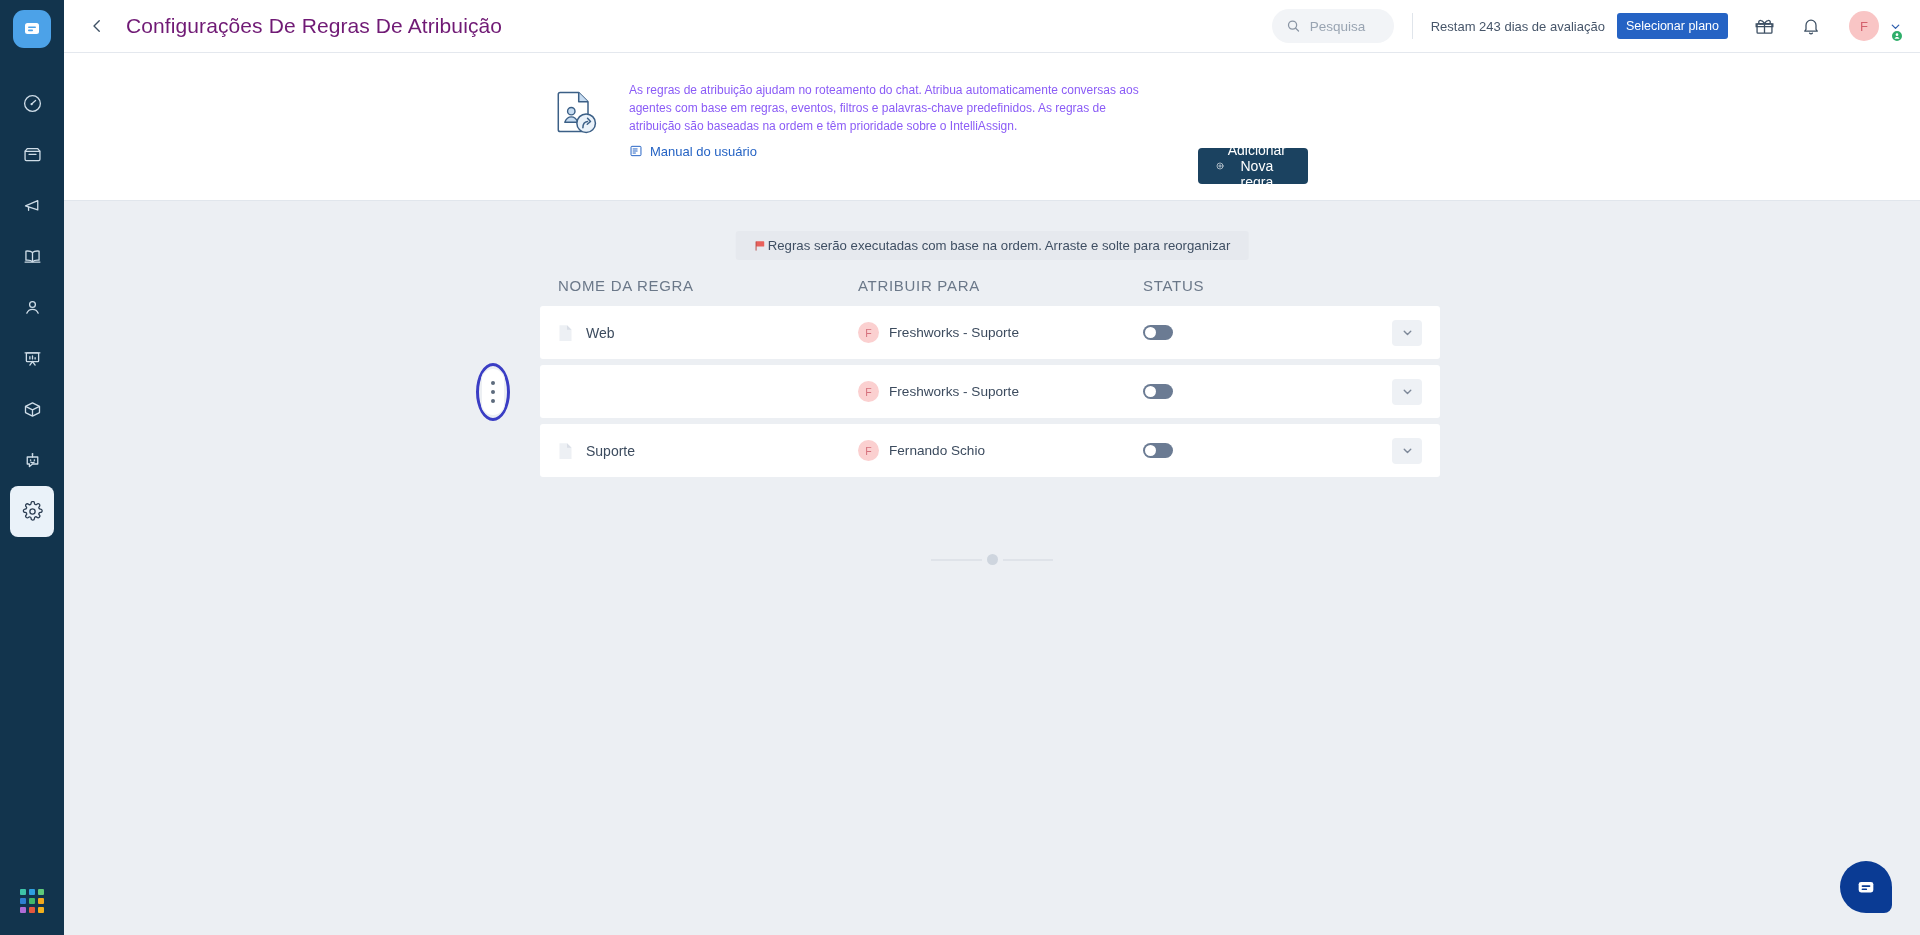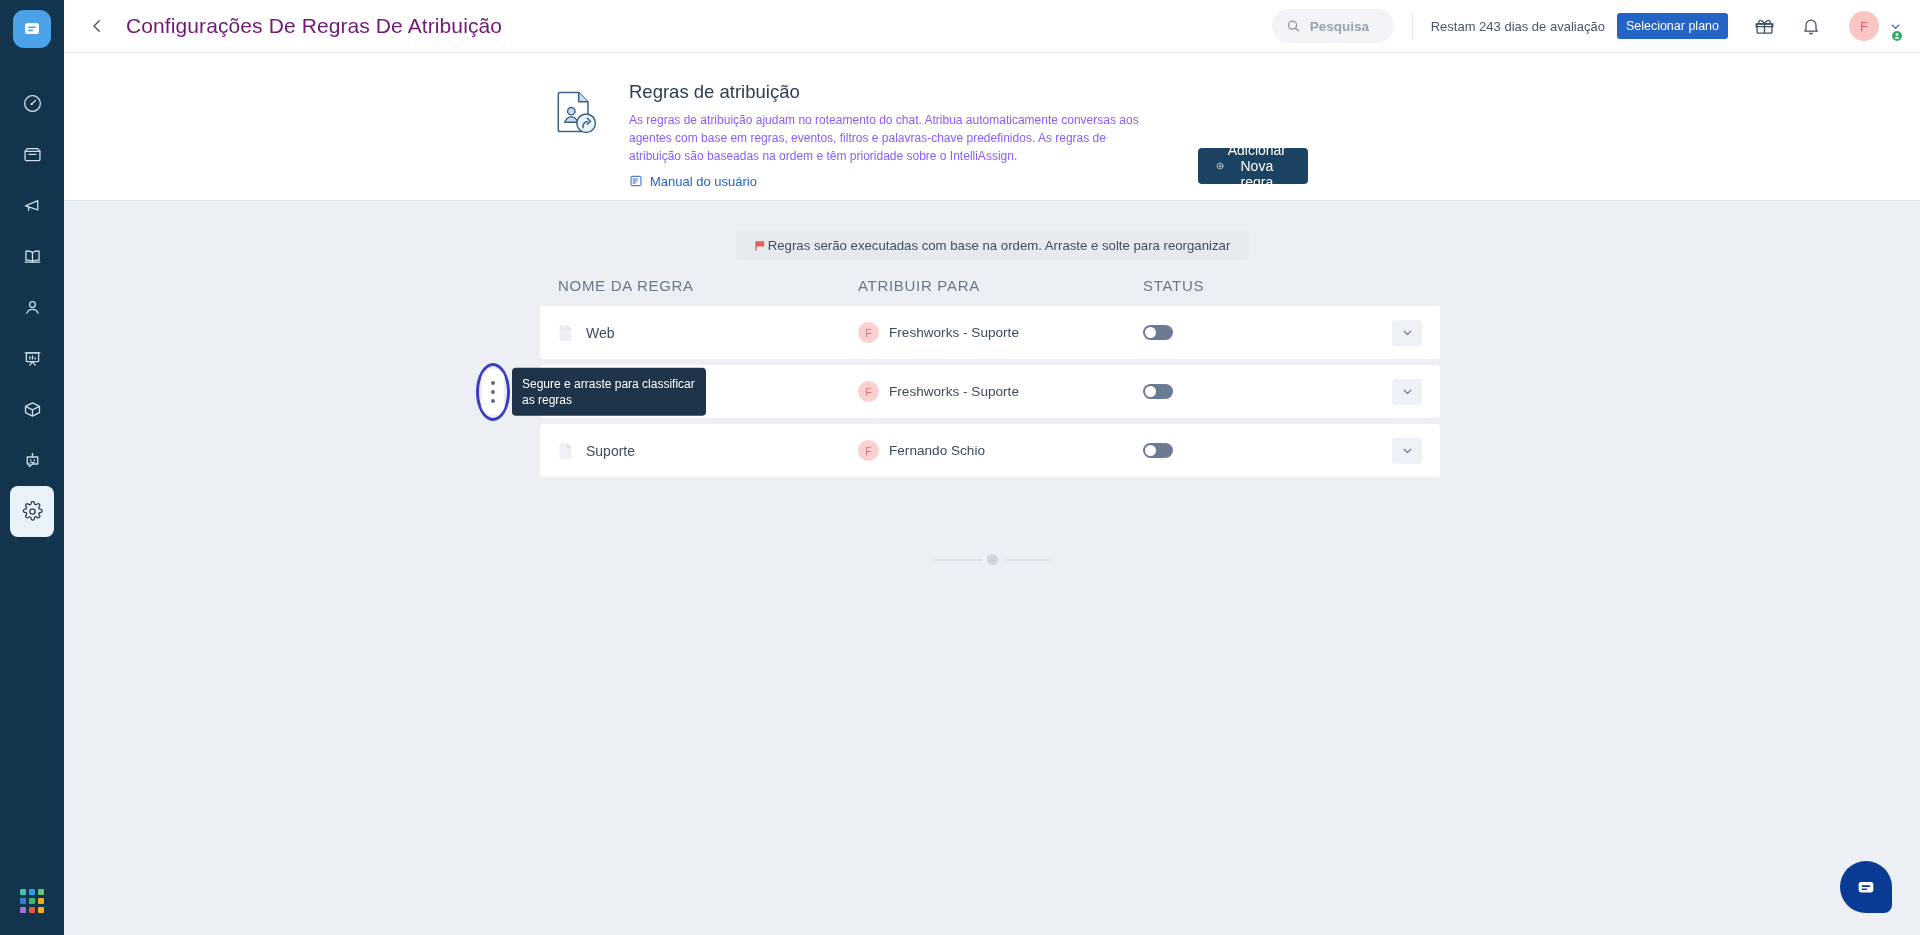--- a/index.html
+++ b/index.html
@@ -54,21 +54,20 @@
   }
   .search-box {
     width: 120px; height: 34px; background: #f2f4f7; border-radius: 17px;
     display: flex; align-items: center; padding: 0 14px; cursor: text;
     min-width: 122px;
   }
   .search-box input {
     border: none; outline: none; background: transparent;
     font-size: 13.5px; color: #000000; margin-left: 9px; width: 70px;
     font-family: "Liberation Sans", sans-serif;
-    font-weight: bold;
   }
   .search-box input::placeholder { color: #99a4b2; }
   .tb-div { width: 1px; height: 26px; background: #e0e5eb; margin: 0 18px; }
   .trial-text { font-size: 13px; color: #47566a; white-space: nowrap; }
   .plan-btn {
     margin-left: 12px; background: #2563c4; color: #fff; border: none;
     font-size: 12.5px; padding: 6px 9px; border-radius: 3px; cursor: pointer;
     font-family: "Liberation Sans", sans-serif; white-space: nowrap;
   }
   .tb-icon { margin-left: 26px; cursor: pointer; display: flex; align-items: center; }
@@ -330,21 +329,20 @@
       <svg width="52" height="52" viewBox="0 0 56 56" fill="none">
         <path d="M12 6h20l10 10v30a2 2 0 0 1-2 2H12a2 2 0 0 1-2-2V8a2 2 0 0 1 2-2z" fill="#fff" stroke="#3b5f86" stroke-width="1.6" stroke-linejoin="round"></path>
         <path d="M32 6v10h10" fill="#c7dcf1" stroke="#3b5f86" stroke-width="1.6" stroke-linejoin="round"></path>
         <circle cx="24" cy="26" r="4" fill="#c7dcf1" stroke="#3b5f86" stroke-width="1.5"></circle>
         <path d="M17 38c1.5-4 4-5.8 7-5.8s5.5 1.8 7 5.8z" fill="#c7dcf1" stroke="#3b5f86" stroke-width="1.5" stroke-linejoin="round"></path>
         <circle cx="40" cy="39" r="10" fill="#eaf2fa" stroke="#3b5f86" stroke-width="1.6"></circle>
         <path d="M36.5 44c0-4 1.8-6.5 5-6.8M41.5 33.6l3.2 3.5-3.5 3" stroke="#3b5f86" stroke-width="1.6" stroke-linecap="round" stroke-linejoin="round" fill="none"></path>
       </svg>
     </div>
     <div>
-      <div class="info-title">Regras de atribuição</div>
       <div class="info-desc">As regras de atribuição ajudam no roteamento do chat. Atribua automaticamente conversas aos agentes com base em regras, eventos, filtros e palavras-chave predefinidos. As regras de atribuição são baseadas na ordem e têm prioridade sobre o IntelliAssign.</div>
       <div class="manual-link">
         <svg width="14" height="14" viewBox="0 0 24 24" fill="none" stroke="#2563c4" stroke-width="1.7">
           <rect x="3.5" y="4" width="17" height="16" rx="1.5"></rect>
             <path d="M7 8.5h7M7 12h7M7 15.5h4" stroke-linecap="round"></path>
         </svg>
         <span>Manual do usuário</span>
       </div>
     </div>
   </div>
@@ -402,21 +400,20 @@
         </div>
       </div>
 
       <div class="row">
         <div class="drag-ring"></div>
         <div class="drag-handle">
           <i></i>
             <i></i>
             <i></i>
         </div>
-        <div class="tooltip">Segure e arraste para classificar as regras</div>
         <div class="cell-name">
           <span class="rname"></span>
         </div>
         <div class="cell-assign">
           <div class="agent-av">F</div>
           <span class="agent-name">Freshworks - Suporte</span>
         </div>
         <div class="cell-status">
           <div class="toggle">
               <i></i>

